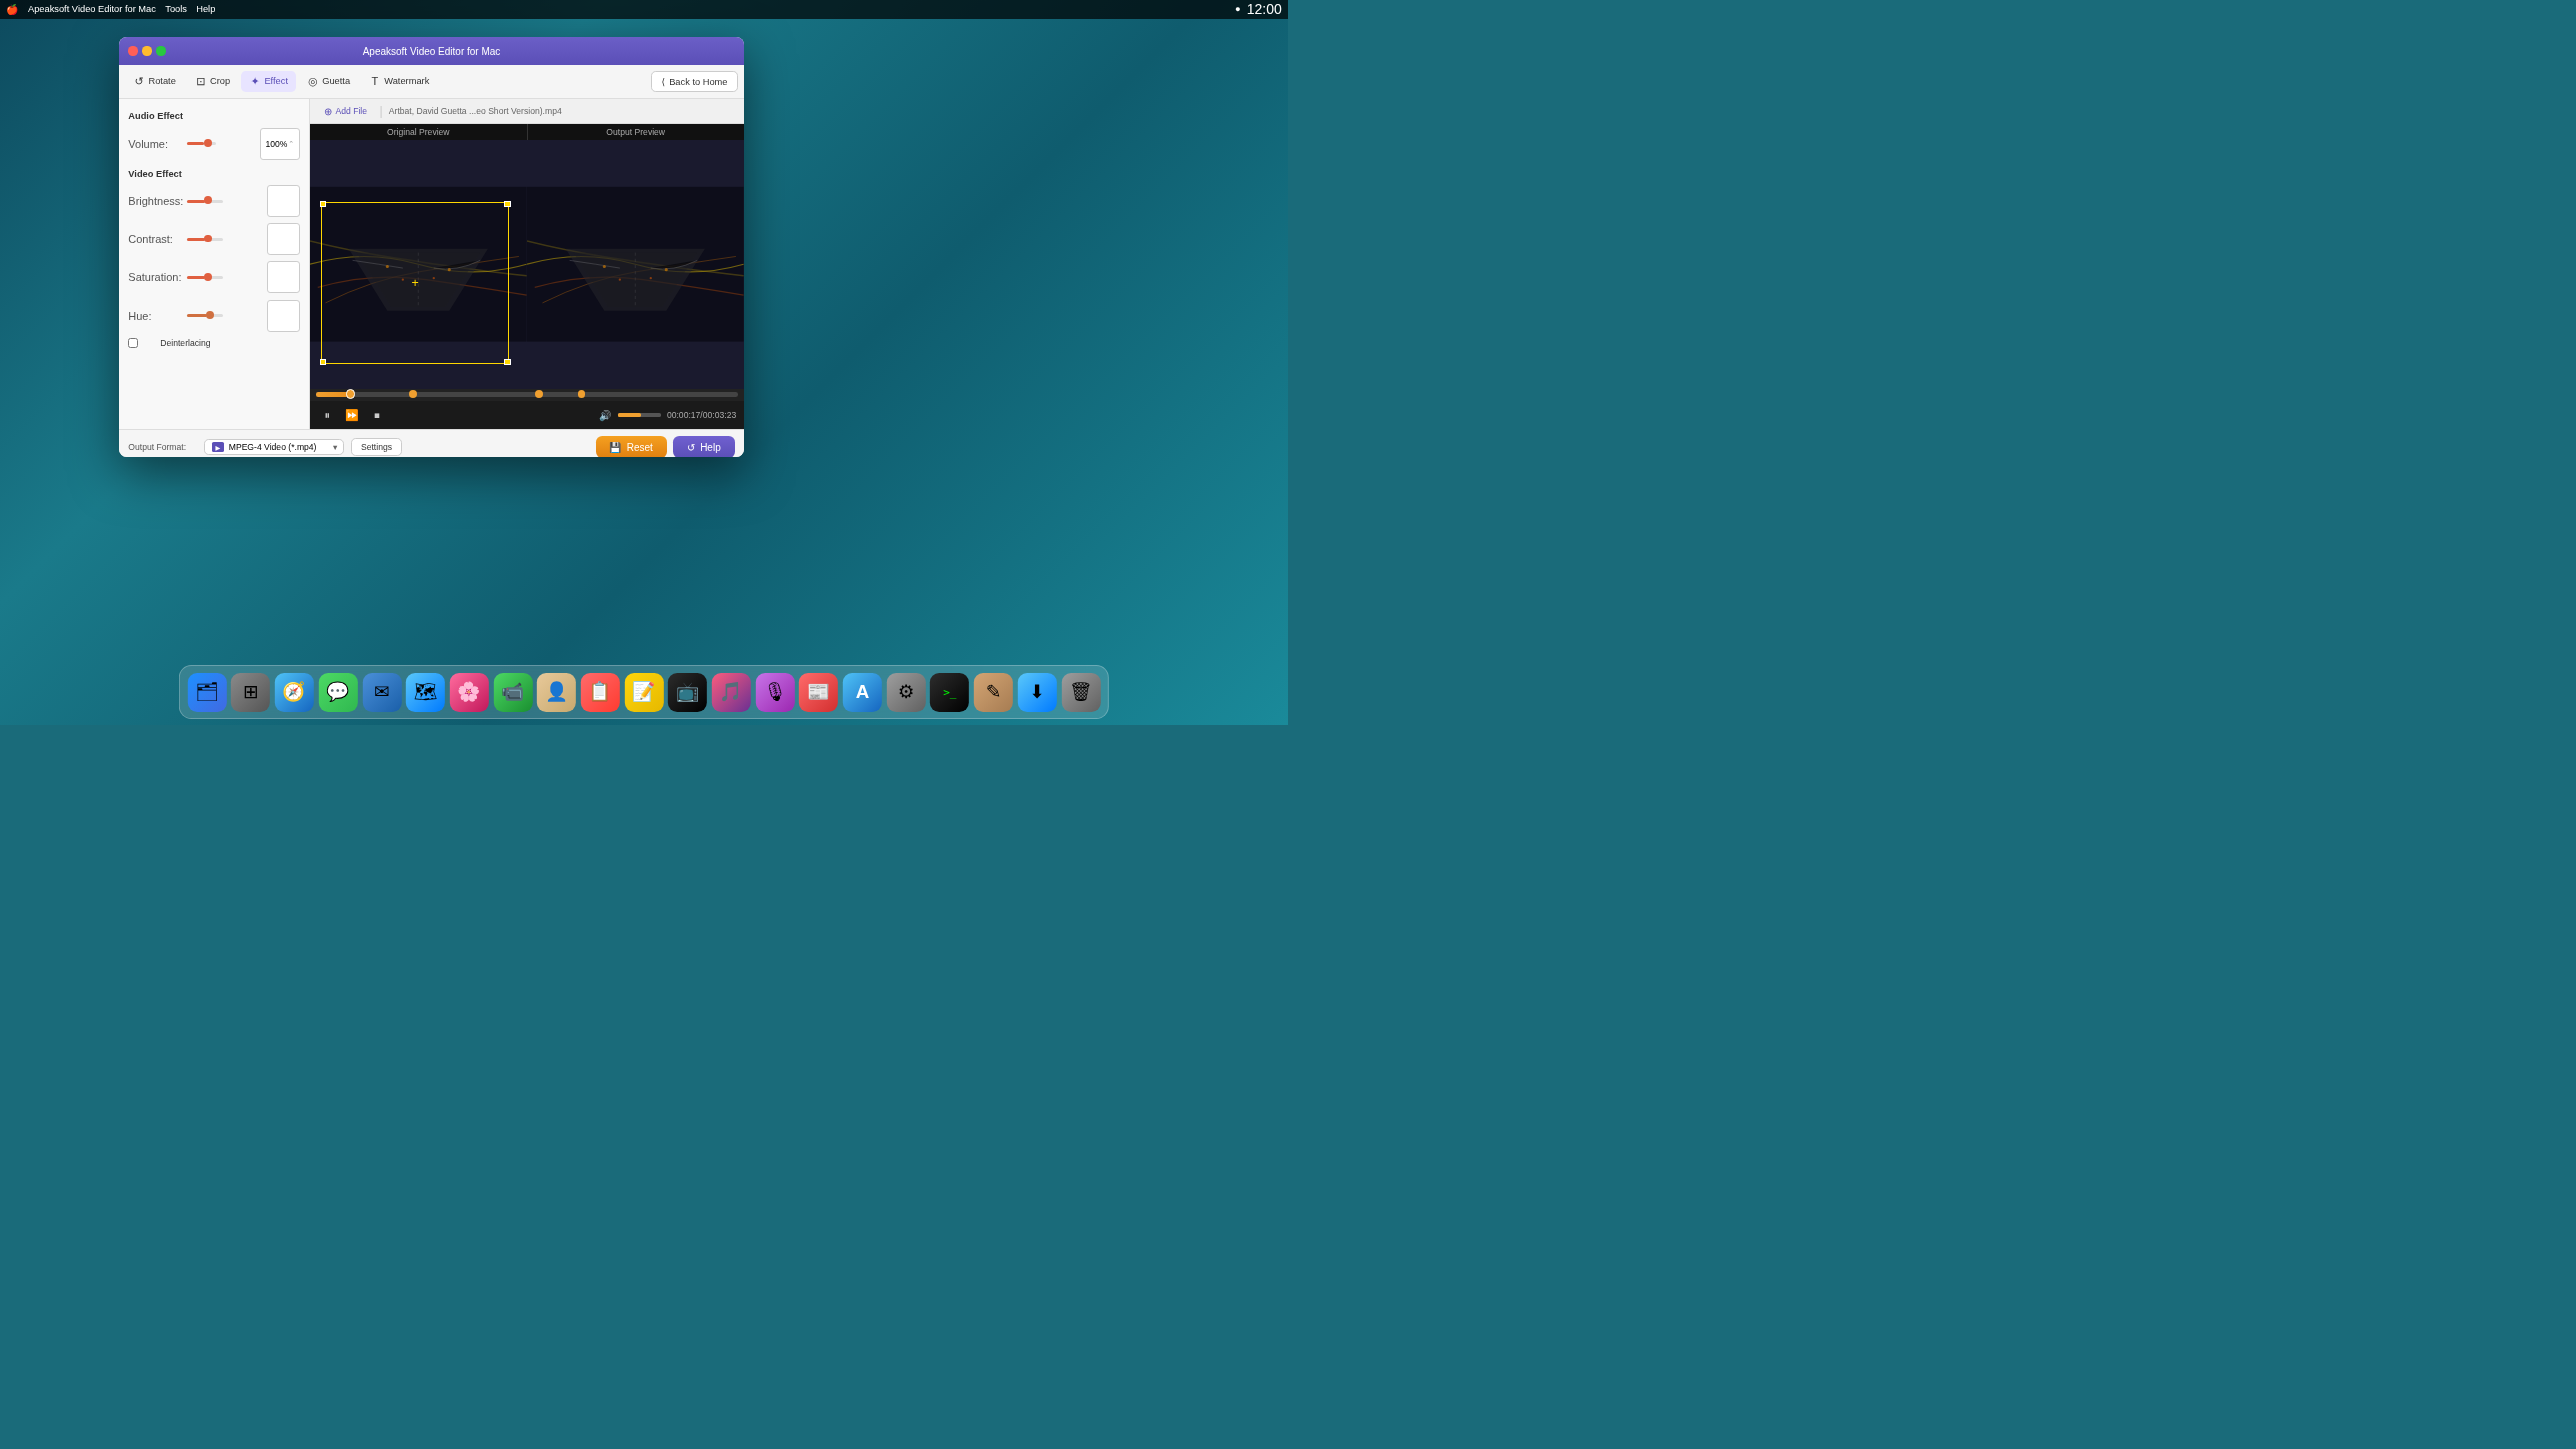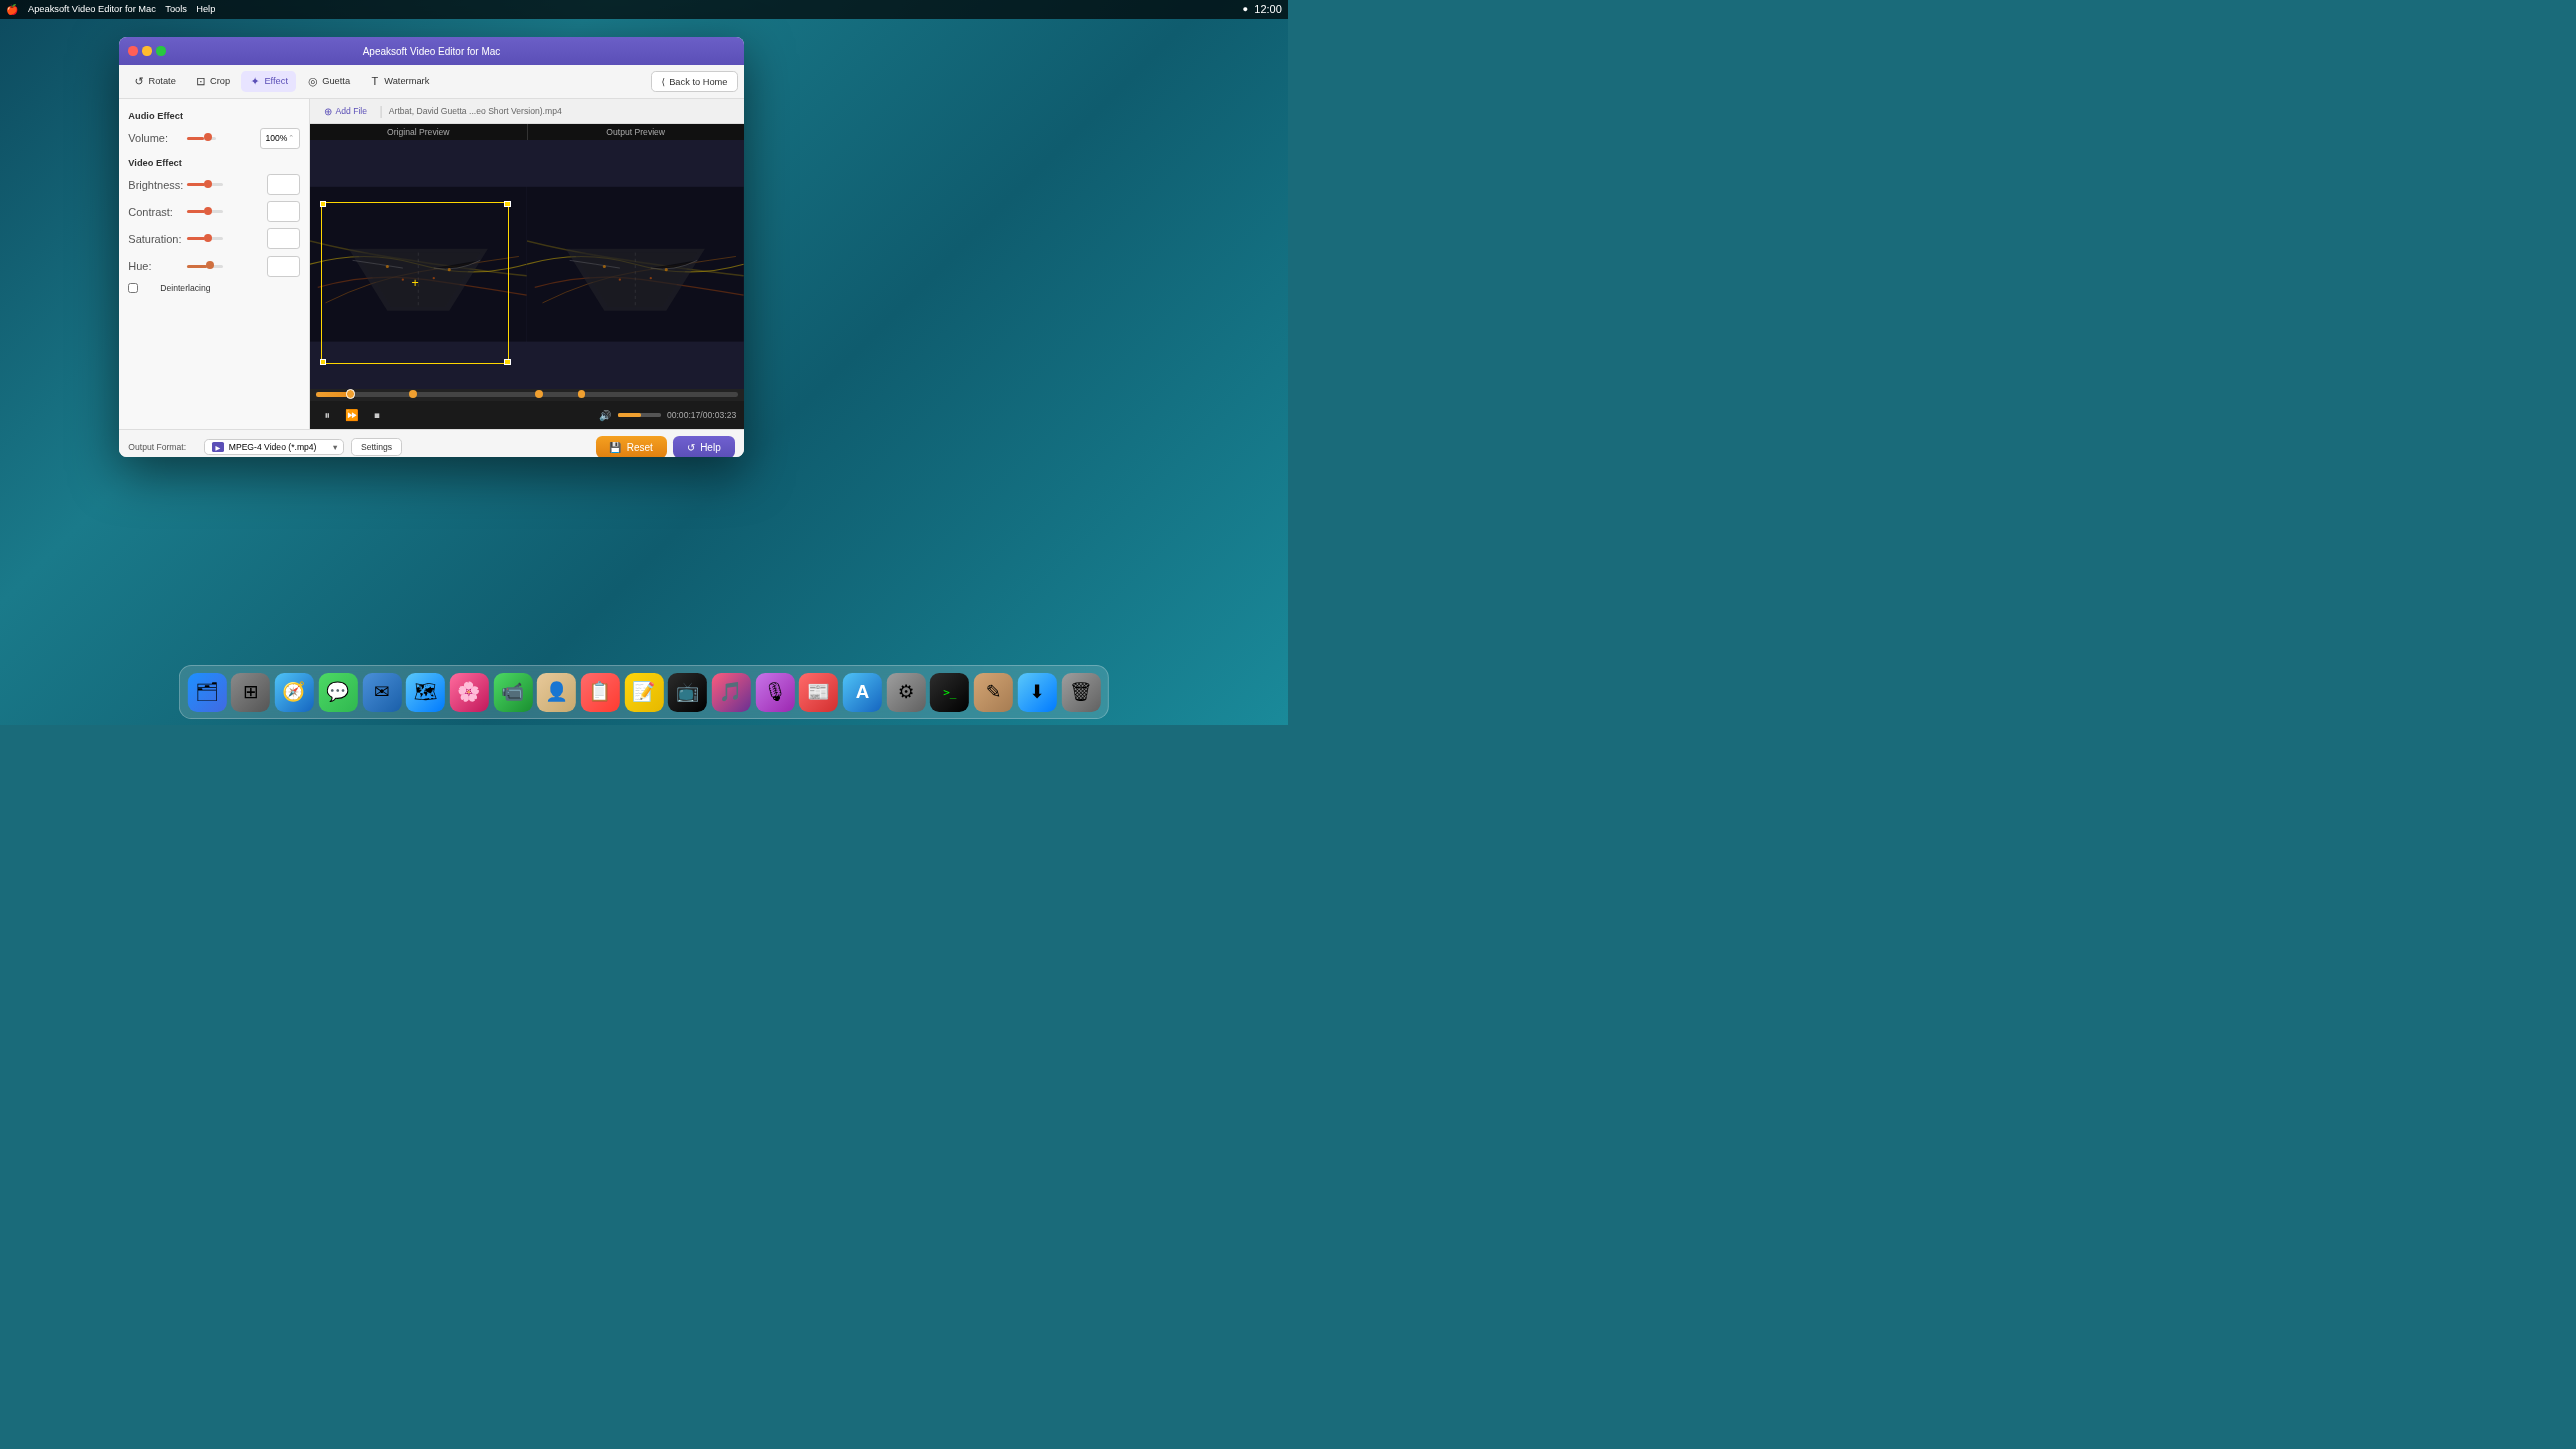--- a/index.html
+++ b/index.html
@@ -187,21 +187,21 @@
     .slider-thumb {
       position: absolute;
       top: -3.1px;
       width: 7.8px;
       height: 7.8px;
       background: #e06040;
       border-radius: 50%;
     }
     .number-input {
       width: 33px;
-      height: 21px;
+      height: 32px;
       border: 0.8px solid #ccc;
       border-radius: 3.1px;
       font-size: 8.6px;
       text-align: center;
       background: #fff;
       padding: 0 1.6px;
       margin-left: 39px;
     }
     .volume-row {
       display: flex;
@@ -466,21 +466,21 @@
 
 <div class="desktop">
 
   <div class="menubar">
     <span class="menubar-apple">🍎</span>
     <span class="menubar-item">Apeaksoft Video Editor for Mac</span>
     <span class="menubar-item">Tools</span>
     <span class="menubar-item">Help</span>
     <div class="menubar-right">
       <span style="color:#fff;font-size:9.3px;">●</span>
-      <span style="color:#fff;font-size:11px;">12:00</span>
+      <span style="color:#fff;font-size:14px;">12:00</span>
     </div>
   </div>
 
   <div class="app-window">
 
     <div class="title-bar">
       <div class="traffic-lights">
         <div class="traffic-light close"></div>
         <div class="traffic-light minimize"></div>
         <div class="traffic-light maximize"></div>

